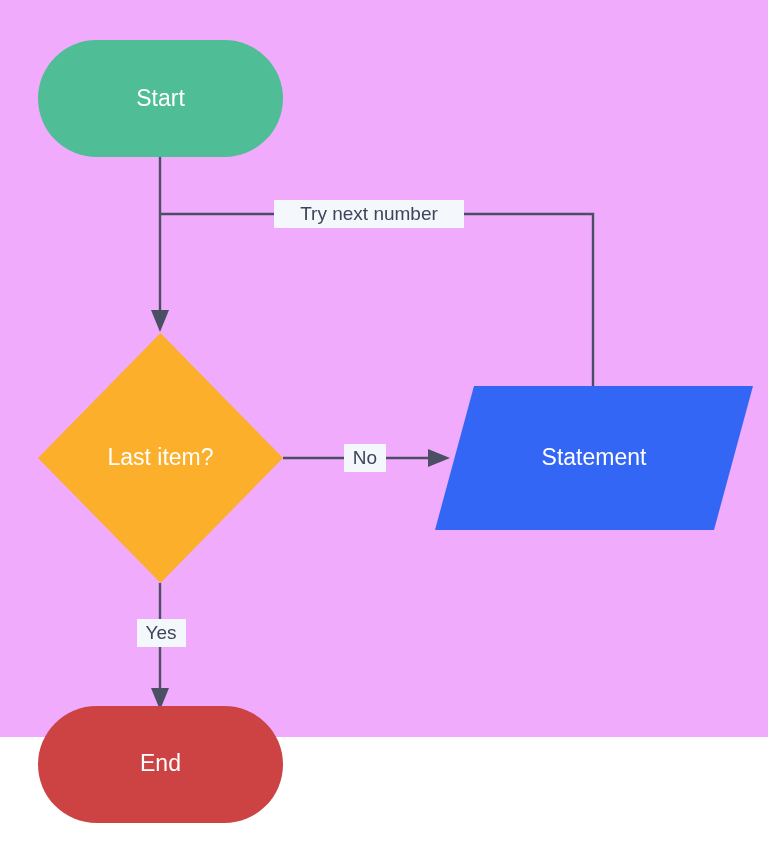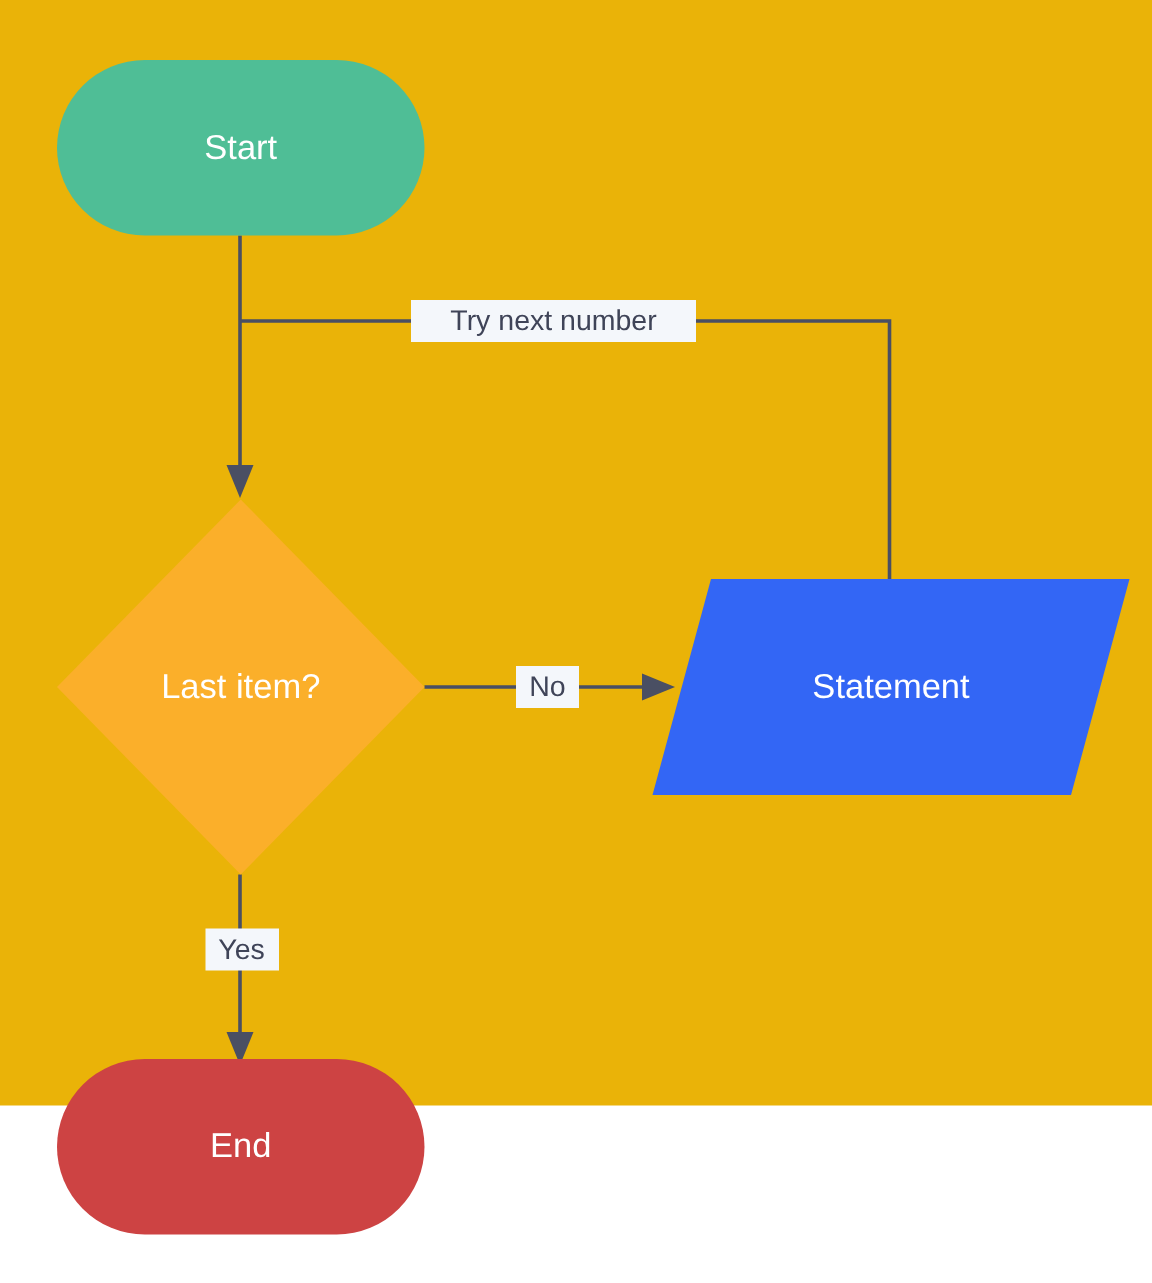--- a/index.html
+++ b/index.html
@@ -10,21 +10,21 @@
   body {
     width: 768px;
     height: 855px;
     font-family: "Liberation Sans", sans-serif;
     overflow: hidden;
   }
   #flowchart-root {
     position: relative;
     width: 768px;
     height: 737px;
-    background: #eab308;
+    background: #f0abfc;
     text-align: center;
   }
   svg#flow-svg {
     position: absolute;
     top: 0;
     left: 0;
     width: 768px;
     height: 855px;
     display: block;
   }

